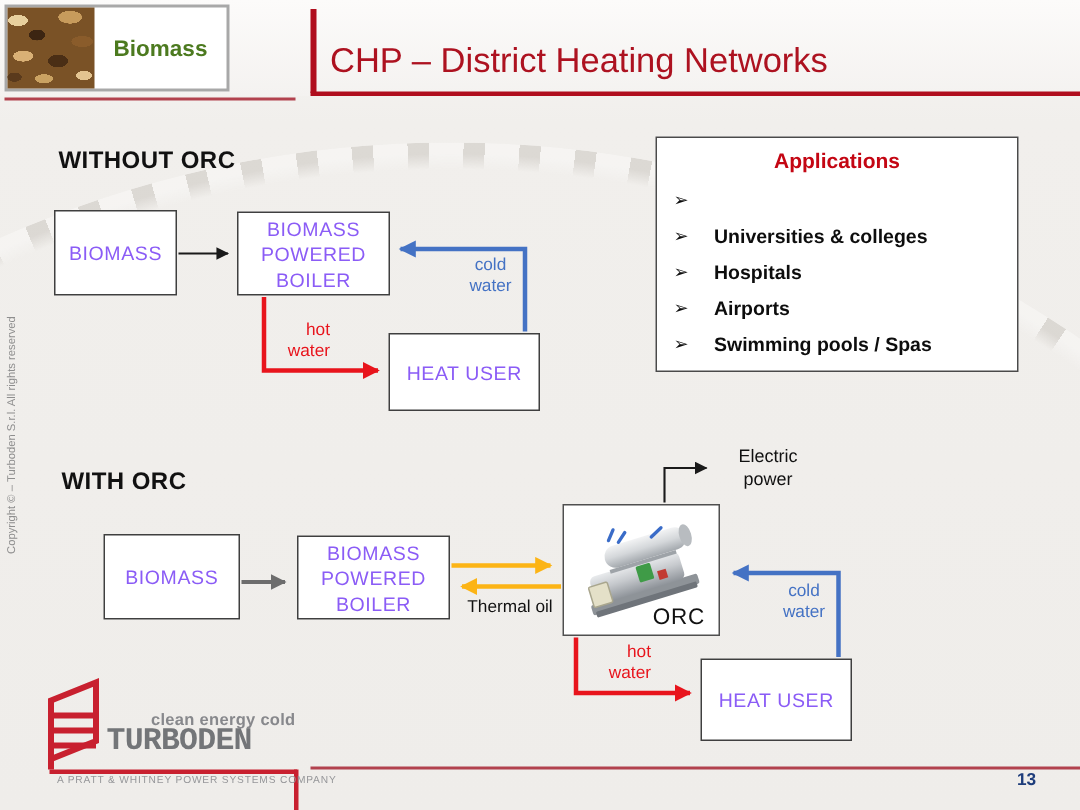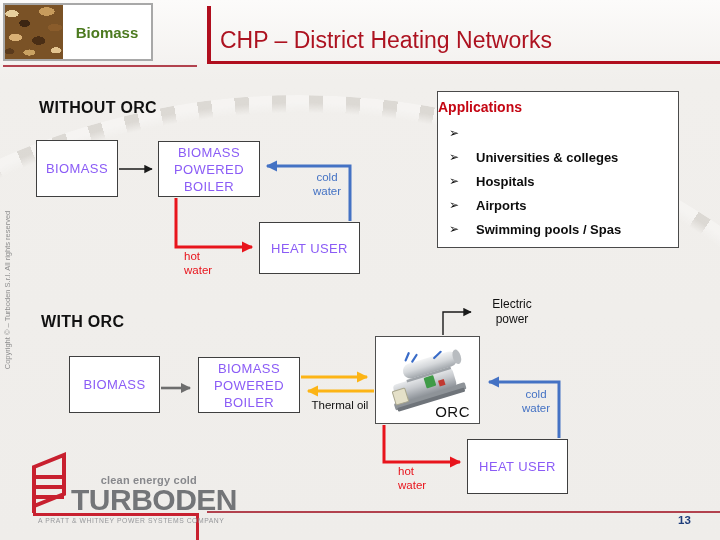--- a/index.html
+++ b/index.html
@@ -56,43 +56,43 @@
   .title-rule{left:207px;top:61px;width:513px;height:3px;background:var(--accent-red,#b00e1e);}
   .page-title{left:220px;top:25px;width:490px;height:30px;line-height:30px;
     color:var(--title-red,#ad1220);font-size:23px;white-space:nowrap;}
 
   
   .sec-heading{font-size:16px;font-weight:bold;color:#111;letter-spacing:.3px;}
   .fbox{background:#fff;border:1.5px solid #3f3f3f;display:flex;align-items:center;
     justify-content:center;text-align:center;color:#8b5cf6;font-size:13px;line-height:17px;
     letter-spacing:.4px;}
   .lbl{font-size:11.5px;line-height:13.5px;text-align:center;}
-  .lbl.left{text-align:left;margin-top:36px;}
+  .lbl.left{text-align:right;}
   .red-t{color:var(--arrow-red,#e8141c);}
   .blue-t{color:var(--arrow-blue,#4472c4);}
   svg.overlay{position:absolute;left:0;top:0;width:720px;height:540px;z-index:2;pointer-events:none;}
 
   
   .apps{left:437px;top:91px;width:242px;height:157px;background:#fff;border:1.5px solid #4a4a4a;}
-  .apps-title{margin-top:7px;text-align:left;color:var(--apps-red,#c40613);
+  .apps-title{margin-top:7px;text-align:center;color:var(--apps-red,#c40613);
     font-weight:bold;font-size:14px;}
   .apps-list{margin:6px 0 0 0;padding:0;list-style:none;}
   .apps-item{display:flex;align-items:center;height:24px;padding-left:11px;
     font-size:13px;font-weight:bold;color:#0d0d0d;}
   .apps-bullet{width:27px;font-size:12px;font-weight:normal;}
 
   
   .orc-box{left:375px;top:336px;width:105px;height:88px;background:#fff;border:1.5px solid #4f4f4f;}
   .orc-label{position:absolute;right:9px;bottom:3px;font-size:15px;color:#111;letter-spacing:.5px;}
 
   
   .tagline{left:90px;top:474px;width:107px;text-align:right;font-size:11px;font-weight:bold;
     color:#87888c;letter-spacing:.2px;}
-  .brand{left:71px;top:483px;font-size:30px;font-weight:bold;color:var(--brand-gray,#737578);
-    letter-spacing:-.5px;}
+  .brand{left:71px;top:483px;font-size:21px;font-weight:bold;color:var(--brand-gray,#737578);
+    letter-spacing:-.5px;font-family:Liberation Mono, monospace;}
   .company-line{left:38px;top:517px;font-size:6.8px;color:#96979a;letter-spacing:.55px;}
   .logo-underline{left:33px;top:513px;width:165px;height:2.5px;background:var(--logo-red,#c8202f);}
   .corner-v{left:196px;top:513px;width:2.5px;height:27px;background:var(--logo-red,#c8202f);}
   .bottom-rule{left:207px;top:511px;width:513px;height:2px;background:var(--rule-red,#b2424e);}
   .page-num{left:678px;top:514px;font-size:11.5px;font-weight:bold;color:var(--page-blue,#1e3d7b);}
   .copyright{left:-91px;top:284px;width:200px;height:12px;transform:rotate(-90deg);
     font-size:7.5px;color:#8e8e8e;text-align:center;white-space:nowrap;}
 </style>
 </head>
 <body>

